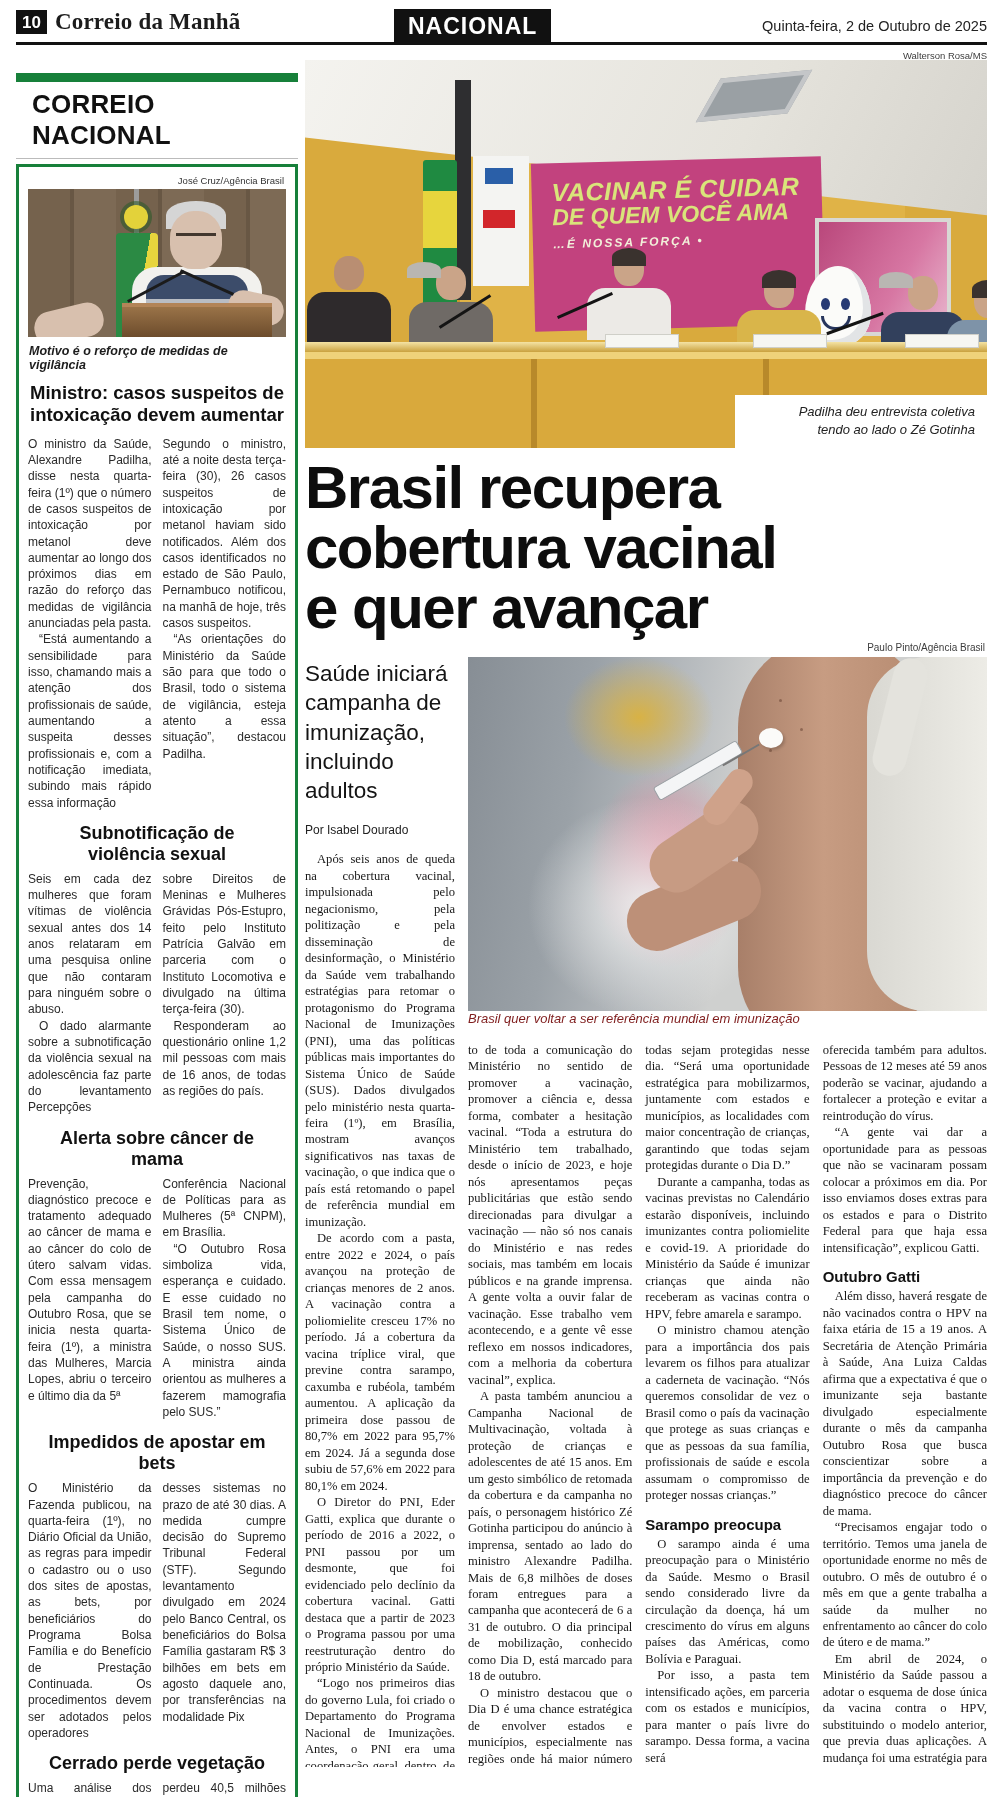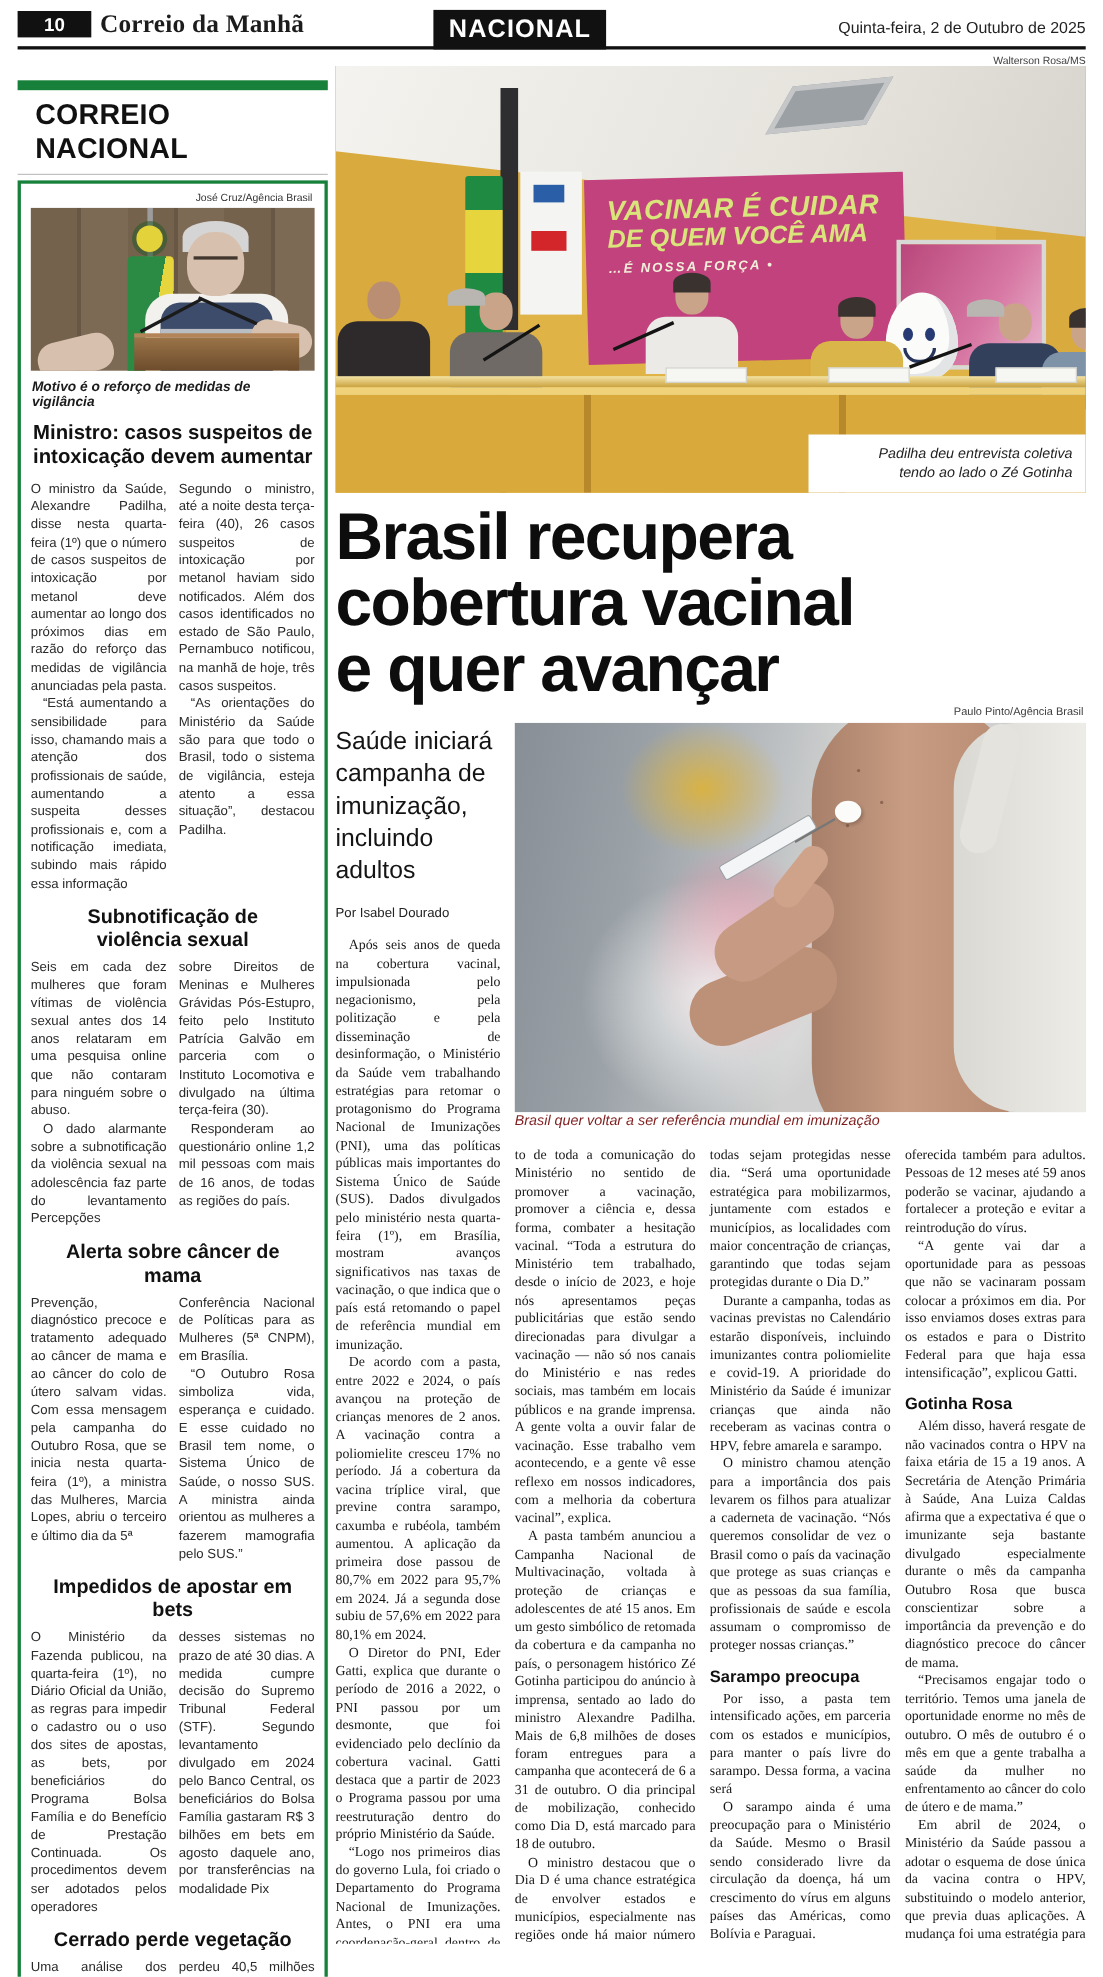--- a/index.html
+++ b/index.html
@@ -4,21 +4,21 @@
 <style>
   * { box-sizing: border-box; }
   html,body { margin:0; padding:0; }
   body {
     width:1003px; height:1797px; position:relative; background:#fff;
     font-family:"Liberation Sans", sans-serif; color:#1c1c1c; overflow:hidden;
   }
   
   .hdr { position:absolute; left:16px; right:16px; top:9px; height:32px; }
   .pagenum { display:inline-block; background:#111; color:#fff; font-weight:bold;
-    font-size:17px; line-height:1; padding:4px 24px 3px; vertical-align:middle; }
+    font-size:17px; line-height:1; padding:4px 6px 3px; vertical-align:middle; }
   .masthead { font-family:"Liberation Serif", serif; font-weight:bold; font-size:23px;
     vertical-align:middle; margin-left:8px; letter-spacing:.2px; }
   .section-box { position:absolute; left:378px; top:0; background:#111; color:#fff;
     font-weight:bold; font-size:23px; letter-spacing:1px; padding:4px 14px 5px; }
   .hdr-date { position:absolute; right:0; top:9px; font-size:14.5px; color:#222; }
   .hdr-rule { position:absolute; left:16px; right:16px; top:42px; height:3px; background:#111; }
   .credit-top { position:absolute; right:16px; top:50px; font-size:9.5px; color:#3d3d3d; }
 
   
   .left-region { position:absolute; left:16px; top:73px; width:282px; }
@@ -214,21 +214,21 @@
     <div class="headlineL">
         <p>Ministro: casos suspeitos de</p>
         <p>intoxicação devem aumentar</p>
       </div>
     <div class="twocol">
       <div class="col">
           <p>O ministro da Saúde, Alexandre Padilha, disse nesta quarta-feira (1º) que o número de casos suspeitos de intoxicação por metanol deve aumentar ao longo dos próximos dias em razão do reforço das medidas de vigilância anunciadas pela pasta.</p>
           <p>“Está aumentando a sensibilidade para isso, chamando mais a atenção dos profissionais de saúde, aumentando a suspeita desses profissionais e, com a notificação imediata, subindo mais rápido essa informação</p>
         </div>
       <div class="col cont">
-          <p>Segundo o ministro, até a noite desta terça-feira (40), 26 casos suspeitos de intoxicação por metanol haviam sido notificados. Além dos casos identificados no estado de São Paulo, Pernambuco notificou, na manhã de hoje, três casos suspeitos.</p>
+          <p>Segundo o ministro, até a noite desta terça-feira (30), 26 casos suspeitos de intoxicação por metanol haviam sido notificados. Além dos casos identificados no estado de São Paulo, Pernambuco notificou, na manhã de hoje, três casos suspeitos.</p>
           <p>“As orientações do Ministério da Saúde são para que todo o Brasil, todo o sistema de vigilância, esteja atento a essa situação”, destacou Padilha.</p>
         </div>
     </div>
 
     <div class="subheadL">Subnotificação de violência sexual</div>
     <div class="twocol">
       <div class="col">
           <p>Seis em cada dez mulheres que foram vítimas de violência sexual antes dos 14 anos relataram em uma pesquisa online que não contaram para ninguém sobre o abuso.</p>
           <p>O dado alarmante sobre a subnotificação da violência sexual na adolescência faz parte do levantamento Percepções</p>
         </div>
@@ -384,30 +384,30 @@
             <p>O ministro destacou que o Dia D é uma chance estratégica de envolver estados e municípios, especialmente nas regiões onde há maior número de crianças, para garantir que</p>
           </div>
         <div class="c">
           <div class="serif cont">
               <p>todas sejam protegidas nesse dia. “Será uma oportunidade estratégica para mobilizarmos, juntamente com estados e municípios, as localidades com maior concentração de crianças, garantindo que todas sejam protegidas durante o Dia D.”</p>
               <p>Durante a campanha, todas as vacinas previstas no Calendário estarão disponíveis, incluindo imunizantes contra poliomielite e covid-19. A prioridade do Ministério da Saúde é imunizar crianças que ainda não receberam as vacinas contra o HPV, febre amarela e sarampo.</p>
               <p>O ministro chamou atenção para a importância dos pais levarem os filhos para atualizar a caderneta de vacinação. “Nós queremos consolidar de vez o Brasil como o país da vacinação que protege as suas crianças e que as pessoas da sua família, profissionais de saúde e escola assumam o compromisso de proteger nossas crianças.”</p>
             </div>
           <div class="art-subhead">Sarampo preocupa</div>
           <div class="serif">
+              <p>O sarampo ainda é uma preocupação para o Ministério da Saúde. Mesmo o Brasil sendo considerado livre da circulação da doença, há um crescimento do vírus em alguns países das Américas, como Bolívia e Paraguai.</p>
               <p>Por isso, a pasta tem intensificado ações, em parceria com os estados e municípios, para manter o país livre do sarampo. Dessa forma, a vacina será</p>
-              <p>O sarampo ainda é uma preocupação para o Ministério da Saúde. Mesmo o Brasil sendo considerado livre da circulação da doença, há um crescimento do vírus em alguns países das Américas, como Bolívia e Paraguai.</p>
             </div>
         </div>
         <div class="c">
           <div class="serif cont">
               <p>oferecida também para adultos. Pessoas de 12 meses até 59 anos poderão se vacinar, ajudando a fortalecer a proteção e evitar a reintrodução do vírus.</p>
               <p>“A gente vai dar a oportunidade para as pessoas que não se vacinaram possam colocar a próximos em dia. Por isso enviamos doses extras para os estados e para o Distrito Federal para que haja essa intensificação”, explicou Gatti.</p>
             </div>
-          <div class="art-subhead">Gotinha Rosa</div>
+          <div class="art-subhead">Outubro Gatti</div>
           <div class="serif">
               <p>Além disso, haverá resgate de não vacinados contra o HPV na faixa etária de 15 a 19 anos. A Secretária de Atenção Primária à Saúde, Ana Luiza Caldas afirma que a expectativa é que o imunizante seja bastante divulgado especialmente durante o mês da campanha Outubro Rosa que busca conscientizar sobre a importância da prevenção e do diagnóstico precoce do câncer de mama.</p>
               <p>“Precisamos engajar todo o território. Temos uma janela de oportunidade enorme no mês de outubro. O mês de outubro é o mês em que a gente trabalha a saúde da mulher no enfrentamento ao câncer do colo de útero e de mama.”</p>
               <p>Em abril de 2024, o Ministério da Saúde passou a adotar o esquema de dose única da vacina contra o HPV, substituindo o modelo anterior, que previa duas aplicações. A mudança foi uma estratégia para intensificar e ampliar a adesão à vacinação.</p>
             </div>
         </div>
       </div>
     </div>
   </div>
 </div>

